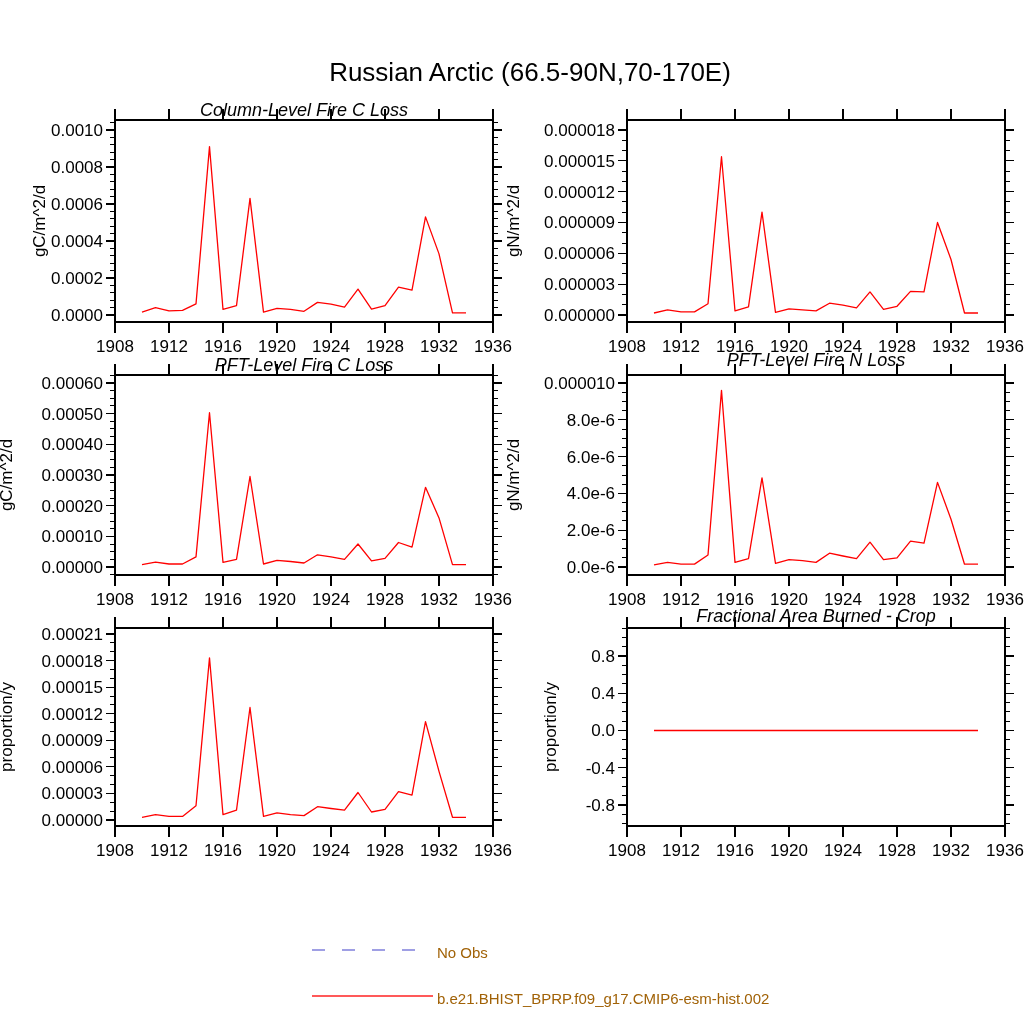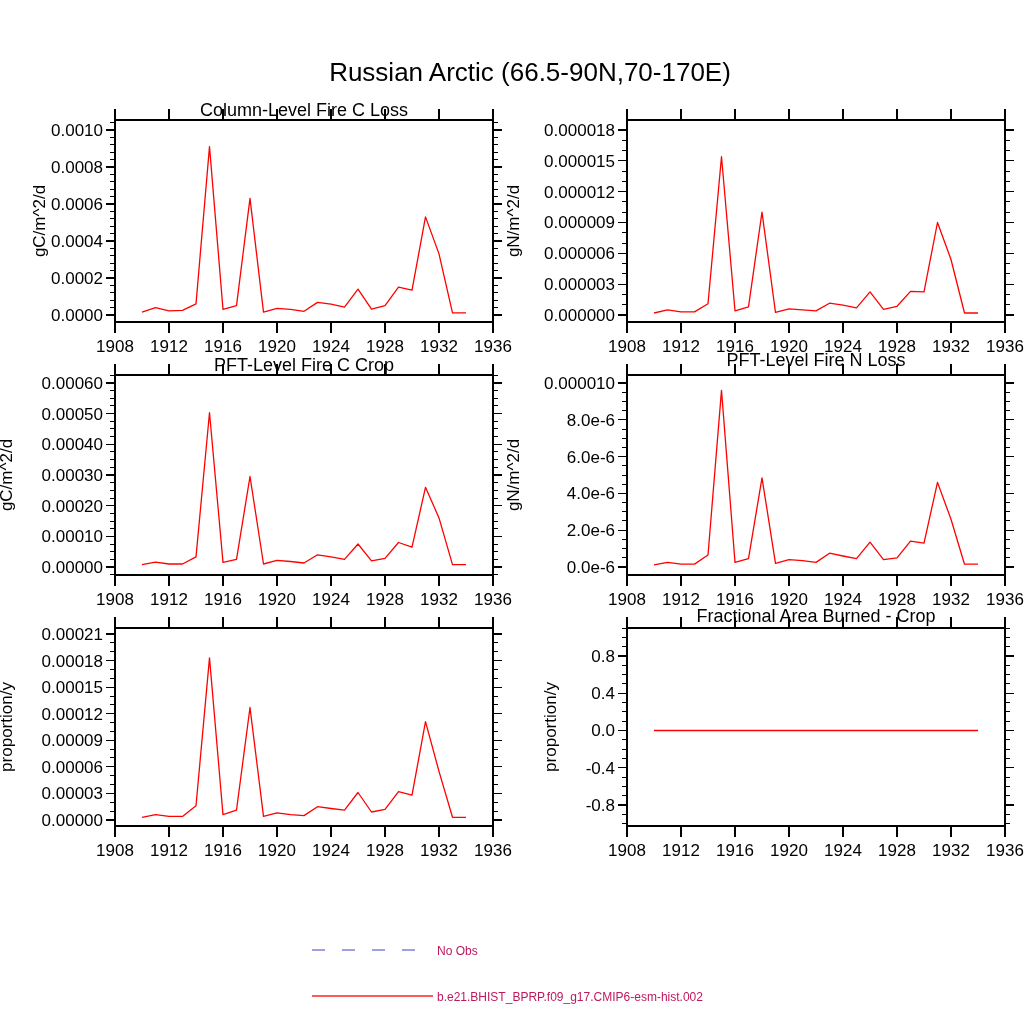--- a/index.html
+++ b/index.html
@@ -2,24 +2,24 @@
 <html><head>
 <meta charset="utf-8">
 <style>
   html,body{margin:0;padding:0;background:#ffffff;}
   body{width:1024px;height:1024px;position:relative;overflow:hidden;
        font-family:"Liberation Sans","DejaVu Sans",sans-serif;color:#000;}
   #figure{position:absolute;left:0;top:0;width:980px;height:1024px;}
   #plot-canvas{position:absolute;left:0;top:0;}
   .main-title{position:absolute;left:0;top:57px;width:1060px;text-align:center;
               font-size:26px;color:#000;}
-  .sub-title{position:absolute;width:378px;text-align:center;font-size:18px;color:#000;white-space:nowrap;}
+  .sub-title{position:absolute;width:378px;text-align:center;font-size:18px;color:#000;white-space:nowrap;font-style:italic;}
   .ylab{position:absolute;font-size:17px;color:#000;white-space:nowrap;
         transform:translate(-50%,-50%) rotate(-90deg);}
-  .legend-label{position:absolute;font-size:12px;color:#be185d;white-space:nowrap;}
+  .legend-label{position:absolute;font-size:15px;color:#a16207;white-space:nowrap;}
 </style>
 </head>
 <body>
 
 <div id="figure">
 
   <div class="main-title">Russian Arctic (66.5-90N,70-170E)</div>
 
   <svg id="plot-canvas" width="1024" height="1024" viewBox="0 0 1024 1024">
       <g>
@@ -505,21 +505,21 @@
         <line x1="1005" y1="628" x2="1010" y2="628" stroke="#000000" stroke-width="1" shape-rendering="crispEdges"></line>
         <polyline points="654.0,730.5 667.5,730.5 681.0,730.5 694.5,730.5 708.0,730.5 721.5,730.5 735.0,730.5 748.5,730.5 762.0,730.5 775.5,730.5 789.0,730.5 802.5,730.5 816.0,730.5 829.5,730.5 843.0,730.5 856.5,730.5 870.0,730.5 883.5,730.5 897.0,730.5 910.5,730.5 924.0,730.5 937.5,730.5 951.0,730.5 964.5,730.5 978.0,730.5" fill="none" stroke="#ff0000" stroke-width="1.3" stroke-linejoin="round"></polyline>
       </g>
       <g>
         <line x1="312" y1="950" x2="418" y2="950" stroke="#8080db" stroke-width="1.6" stroke-dasharray="13 17"></line>
         <line x1="312" y1="996" x2="433" y2="996" stroke="#ff2222" stroke-width="1.3"></line>
       </g>
     </svg>
 
   <div class="sub-title" style="left:115px;top:100px;">Column-Level Fire C Loss</div>
-  <div class="sub-title" style="left:115px;top:355px;">PFT-Level Fire C Crop</div>
+  <div class="sub-title" style="left:115px;top:355px;">PFT-Level Fire C Loss</div>
   <div class="sub-title" style="left:627px;top:350px;">PFT-Level Fire N Loss</div>
   <div class="sub-title" style="left:627px;top:606px;">Fractional Area Burned - Crop</div>
 
   <div class="ylab" style="left:40px;top:221px;">gC/m^2/d</div>
   <div class="ylab" style="left:514px;top:221px;">gN/m^2/d</div>
   <div class="ylab" style="left:7px;top:475px;">gC/m^2/d</div>
   <div class="ylab" style="left:514px;top:475px;">gN/m^2/d</div>
   <div class="ylab" style="left:7px;top:727px;">proportion/y</div>
   <div class="ylab" style="left:551px;top:727px;">proportion/y</div>
 

